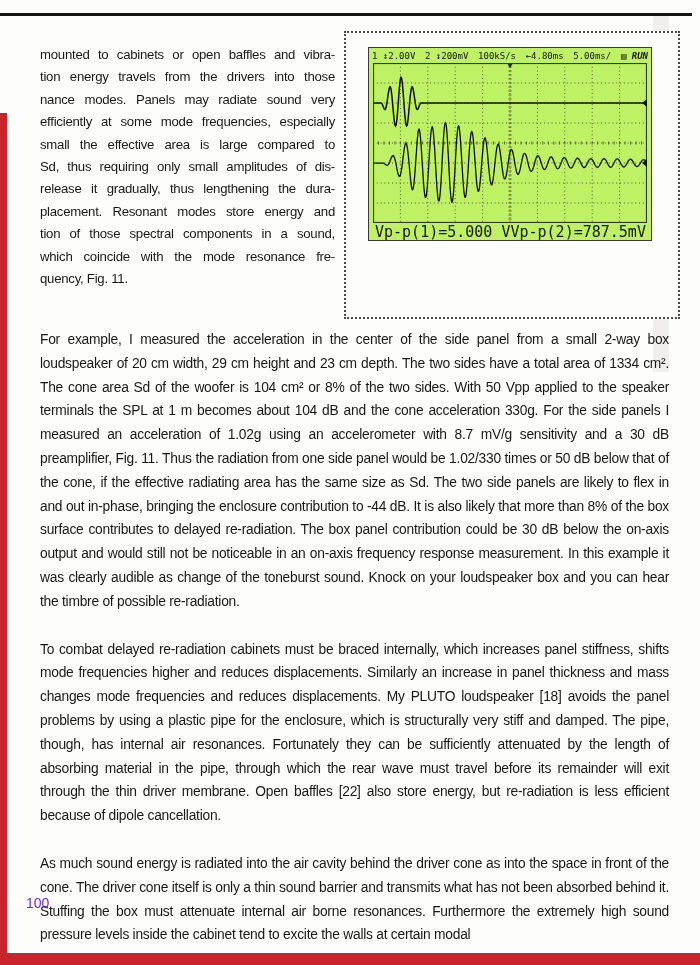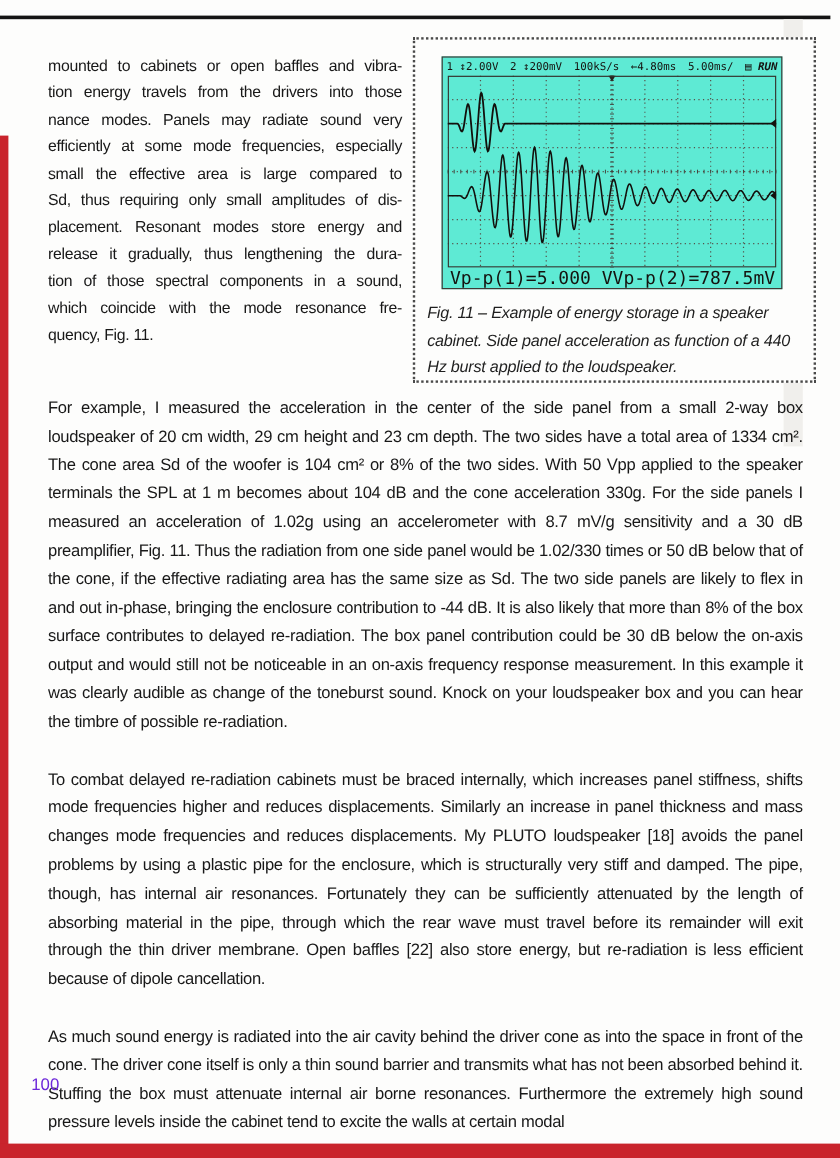--- a/index.html
+++ b/index.html
@@ -21,21 +21,21 @@
   .left-col .ln{text-align:justify;text-align-last:justify;white-space:normal;}
   .left-col .ln:last-child{text-align-last:left;}
 
   
   .figure-box{
     position:absolute;left:344px;top:31px;width:336px;height:288px;
     border:2px dotted #4a4a4a;box-sizing:border-box;background:#fdfdfc;
   }
   .scope{
     position:absolute;left:22px;top:14px;width:284px;height:194px;
-    background:#5eead4;border:1px solid #3c3a36;box-sizing:border-box;
+    background:#bef264;border:1px solid #3c3a36;box-sizing:border-box;
   }
   .scope-header{
     position:absolute;left:0;top:0;right:0;height:15px;
     display:flex;align-items:center;padding:0 3px;box-sizing:border-box;
     font-family:"DejaVu Sans Mono",monospace;font-size:9px;color:#15130f;
     justify-content:space-between;white-space:nowrap;
   }
   .scope-header .run{font-weight:bold;font-style:italic;}
   .scope-grid-wrap{position:absolute;left:4px;right:4px;top:15px;bottom:17px;}
   .scope-grid-wrap svg{display:block;width:100%;height:100%;}
@@ -70,22 +70,22 @@
   <div class="edge-bottom"></div>
   <div class="edge-shade"></div>
 
   <div class="left-col">
     <div class="ln">mounted to cabinets or open baffles and vibra-</div>
     <div class="ln">tion energy travels from the drivers into those</div>
     <div class="ln">nance modes. Panels may radiate sound very</div>
     <div class="ln">efficiently at some mode frequencies, especially</div>
     <div class="ln">small the effective area is large compared to</div>
     <div class="ln">Sd, thus requiring only small amplitudes of dis-</div>
+    <div class="ln">release it gradually, thus lengthening the dura-</div>
     <div class="ln">placement. Resonant modes store energy and</div>
-    <div class="ln">release it gradually, thus lengthening the dura-</div>
     <div class="ln">tion of those spectral components in a sound,</div>
     <div class="ln">which coincide with the mode resonance fre-</div>
     <div class="ln">quency, Fig. 11.</div>
   </div>
 
   <div class="figure-box">
     <div class="scope">
       <div class="scope-header">
         <span>1 ↕2.00V</span>
         <span>2 ↕200mV</span>
@@ -213,21 +213,20 @@
             <polyline points="0.0,101.3 0.4,101.3 0.8,101.3 1.2,101.3 1.6,101.3 2.0,101.3 2.4,101.3 2.8,101.3 3.2,101.3 3.6,101.3 4.0,101.3 4.4,101.3 4.8,101.3 5.2,101.3 5.6,101.3 6.0,101.3 6.4,101.3 6.8,101.3 7.2,101.3 7.6,101.3 8.0,101.3 8.4,101.3 8.8,101.3 9.2,101.3 9.6,101.3 10.0,101.3 10.4,101.4 10.8,101.5 11.2,101.8 11.6,102.1 12.0,102.4 12.4,102.7 12.8,103.0 13.2,103.3 13.6,103.5 14.0,103.6 14.4,103.5 14.8,103.3 15.2,102.9 15.6,102.4 16.0,101.7 16.4,100.8 16.8,99.9 17.2,98.8 17.6,97.8 18.0,96.8 18.4,95.8 18.8,95.0 19.2,94.3 19.6,93.9 20.0,93.7 20.4,93.9 20.8,94.4 21.2,95.1 21.6,96.3 22.0,97.7 22.4,99.3 22.8,101.2 23.2,103.2 23.6,105.3 24.0,107.4 24.4,109.3 24.8,111.1 25.2,112.6 25.6,113.8 26.0,114.5 26.4,114.8 26.8,114.6 27.2,113.8 27.6,112.5 28.0,110.8 28.4,108.5 28.8,105.9 29.2,103.0 29.6,99.8 30.0,96.6 30.4,93.4 30.8,90.3 31.2,87.5 31.6,85.1 32.0,83.2 32.4,81.9 32.8,81.3 33.2,81.4 33.6,82.2 34.0,83.8 34.4,86.1 34.8,89.1 35.2,92.6 35.6,96.6 36.0,100.9 36.4,105.4 36.8,109.9 37.2,114.2 37.6,118.2 38.0,121.8 38.4,124.7 38.8,126.8 39.2,128.0 39.6,128.3 40.0,127.6 40.4,125.9 40.8,123.3 41.2,119.7 41.6,115.3 42.0,110.3 42.4,104.7 42.8,98.9 43.2,93.0 43.6,87.1 44.0,81.7 44.4,76.7 44.8,72.5 45.2,69.3 45.6,67.6 46.0,67.1 46.4,67.9 46.8,69.8 47.2,72.9 47.6,77.0 48.0,82.0 48.4,87.7 48.8,93.9 49.2,100.4 49.6,106.9 50.0,113.3 50.4,119.2 50.8,124.5 51.2,129.0 51.6,132.5 52.0,134.9 52.4,136.1 52.8,136.0 53.2,134.7 53.6,132.2 54.0,128.5 54.4,123.9 54.8,118.4 55.2,112.2 55.6,105.7 56.0,98.9 56.4,92.2 56.8,85.8 57.2,79.9 57.6,74.7 58.0,70.5 58.4,67.4 58.8,65.4 59.2,64.8 59.6,65.4 60.0,67.4 60.4,70.6 60.8,74.9 61.2,80.2 61.6,86.3 62.0,93.0 62.4,100.0 62.8,107.1 63.2,114.0 63.6,120.6 64.0,126.4 64.4,131.4 64.8,135.4 65.2,138.1 65.6,139.6 66.0,139.6 66.4,138.3 66.8,135.6 67.2,131.7 67.6,126.6 68.0,120.6 68.4,113.8 68.8,106.5 69.2,99.0 69.6,91.5 70.0,84.4 70.4,77.7 70.8,71.9 71.2,67.1 71.6,63.5 72.0,61.2 72.4,60.4 72.8,61.0 73.2,63.1 73.6,66.6 74.0,71.4 74.4,77.4 74.8,84.3 75.2,91.7 75.6,99.5 76.0,107.2 76.4,114.7 76.8,121.6 77.2,127.8 77.6,132.9 78.0,136.9 78.4,139.6 78.8,140.9 79.2,140.8 79.6,139.2 80.0,136.3 80.4,132.1 80.8,126.9 81.2,120.8 81.6,114.0 82.0,106.8 82.4,99.5 82.8,92.2 83.2,85.4 83.6,79.2 84.0,73.8 84.4,69.5 84.8,66.3 85.2,64.4 85.6,63.8 86.0,64.6 86.4,66.7 86.8,70.1 87.2,74.5 87.6,79.8 88.0,85.9 88.4,92.5 88.8,99.3 89.2,106.1 89.6,112.7 90.0,118.9 90.4,124.3 90.8,128.9 91.2,132.4 91.6,134.8 92.0,135.9 92.4,135.8 92.8,134.4 93.2,131.9 93.6,128.3 94.0,123.8 94.4,118.5 94.8,112.6 95.2,106.4 95.6,100.0 96.0,93.8 96.4,87.9 96.8,82.6 97.2,78.0 97.6,74.2 98.0,71.5 98.4,69.9 98.8,69.4 99.2,70.1 99.6,71.9 100.0,74.7 100.4,78.4 100.8,83.0 101.2,88.1 101.6,93.6 102.0,99.3 102.4,105.1 102.8,110.6 103.2,115.7 103.6,120.2 104.0,124.0 104.4,126.9 104.8,128.9 105.2,129.8 105.6,129.7 106.0,128.6 106.4,126.5 106.8,123.6 107.2,119.9 107.6,115.5 108.0,110.7 108.4,105.7 108.8,100.5 109.2,95.5 109.6,90.7 110.0,86.4 110.4,82.7 110.8,79.7 111.2,77.5 111.6,76.2 112.0,75.8 112.4,76.4 112.8,77.8 113.2,80.1 113.6,83.0 114.0,86.6 114.4,90.6 114.8,95.0 115.2,99.5 115.6,104.0 116.0,108.3 116.4,112.3 116.8,115.9 117.2,118.8 117.6,121.1 118.0,122.6 118.4,123.3 118.8,123.3 119.2,122.4 119.6,120.8 120.0,118.5 120.4,115.7 120.8,112.3 121.2,108.7 121.6,104.8 122.0,100.9 122.4,97.1 122.8,93.4 123.2,90.2 123.6,87.4 124.0,85.1 124.4,83.5 124.8,82.5 125.2,82.2 125.6,82.6 126.0,83.7 126.4,85.3 126.8,87.5 127.2,90.2 127.6,93.2 128.0,96.4 128.4,99.8 128.8,103.1 129.2,106.3 129.6,109.3 130.0,111.9 130.4,114.1 130.8,115.7 131.2,116.9 131.6,117.4 132.0,117.4 132.4,116.7 132.8,115.6 133.2,113.9 133.6,111.8 134.0,109.4 134.4,106.8 134.8,104.0 135.2,101.1 135.6,98.4 136.0,95.7 136.4,93.4 136.8,91.3 137.2,89.7 137.6,88.5 138.0,87.8 138.4,87.6 138.8,87.8 139.2,88.6 139.6,89.8 140.0,91.4 140.4,93.2 140.8,95.4 141.2,97.7 141.6,100.1 142.0,102.5 142.4,104.8 142.8,106.9 143.2,108.7 143.6,110.3 144.0,111.5 144.4,112.3 144.8,112.7 145.2,112.7 145.6,112.3 146.0,111.5 146.4,110.3 146.8,108.9 147.2,107.2 147.6,105.3 148.0,103.3 148.4,101.3 148.8,99.3 149.2,97.4 149.6,95.7 150.0,94.2 150.4,93.0 150.8,92.2 151.2,91.6 151.6,91.5 152.0,91.6 152.4,92.1 152.8,93.0 153.2,94.1 153.6,95.4 154.0,96.9 154.4,98.6 154.8,100.3 155.2,102.0 155.6,103.7 156.0,105.2 156.4,106.6 156.8,107.8 157.2,108.7 157.6,109.3 158.0,109.6 158.4,109.7 158.8,109.4 159.2,108.8 159.6,108.0 160.0,106.9 160.4,105.7 160.8,104.3 161.2,102.8 161.6,101.3 162.0,99.9 162.4,98.5 162.8,97.2 163.2,96.1 163.6,95.1 164.0,94.5 164.4,94.0 164.8,93.8 165.2,93.9 165.6,94.3 166.0,94.9 166.4,95.7 166.8,96.7 167.2,97.9 167.6,99.1 168.0,100.5 168.4,101.8 168.8,103.1 169.2,104.3 169.6,105.4 170.0,106.3 170.4,107.0 170.8,107.6 171.2,107.8 171.6,107.9 172.0,107.7 172.4,107.3 172.8,106.6 173.2,105.8 173.6,104.9 174.0,103.8 174.4,102.6 174.8,101.4 175.2,100.2 175.6,99.0 176.0,98.0 176.4,97.1 176.8,96.3 177.2,95.7 177.6,95.3 178.0,95.1 178.4,95.2 178.8,95.5 179.2,95.9 179.6,96.6 180.0,97.4 180.4,98.4 180.8,99.4 181.2,100.5 181.6,101.7 182.0,102.8 182.4,103.8 182.8,104.7 183.2,105.5 183.6,106.2 184.0,106.6 184.4,106.9 184.8,107.0 185.2,106.8 185.6,106.5 186.0,106.0 186.4,105.3 186.8,104.4 187.2,103.5 187.6,102.5 188.0,101.4 188.4,100.4 188.8,99.4 189.2,98.4 189.6,97.6 190.0,96.9 190.4,96.4 190.8,96.0 191.2,95.8 191.6,95.9 192.0,96.1 192.4,96.5 192.8,97.1 193.2,97.8 193.6,98.6 194.0,99.6 194.4,100.6 194.8,101.6 195.2,102.5 195.6,103.5 196.0,104.3 196.4,105.1 196.8,105.6 197.2,106.1 197.6,106.3 198.0,106.4 198.4,106.3 198.8,106.0 199.2,105.5 199.6,104.9 200.0,104.2 200.4,103.3 200.8,102.4 201.2,101.5 201.6,100.5 202.0,99.6 202.4,98.7 202.8,98.0 203.2,97.4 203.6,96.9 204.0,96.5 204.4,96.4 204.8,96.4 205.2,96.6 205.6,97.0 206.0,97.5 206.4,98.1 206.8,98.9 207.2,99.7 207.6,100.6 208.0,101.5 208.4,102.4 208.8,103.2 209.2,104.0 209.6,104.6 210.0,105.1 210.4,105.5 210.8,105.8 211.2,105.8 211.6,105.7 212.0,105.5 212.4,105.1 212.8,104.5 213.2,103.9 213.6,103.1 214.0,102.3 214.4,101.5 214.8,100.6 215.2,99.8 215.6,99.1 216.0,98.4 216.4,97.9 216.8,97.4 217.2,97.2 217.6,97.0 218.0,97.0 218.4,97.1 218.8,97.4 219.2,97.9 219.6,98.4 220.0,99.1 220.4,99.8 220.8,100.6 221.2,101.4 221.6,102.2 222.0,103.0 222.4,103.7 222.8,104.4 223.2,104.9 223.6,105.3 224.0,105.5 224.4,105.6 224.8,105.5 225.2,105.3 225.6,104.9 226.0,104.4 226.4,103.8 226.8,103.1 227.2,102.3 227.6,101.5 228.0,100.7 228.4,99.9 228.8,99.1 229.2,98.4 229.6,97.9 230.0,97.4 230.4,97.1 230.8,96.9 231.2,96.9 231.6,97.0 232.0,97.3 232.4,97.8 232.8,98.3 233.2,99.0 233.6,99.8 234.0,100.6 234.4,101.4 234.8,102.2 235.2,103.0 235.6,103.7 236.0,104.3 236.4,104.8 236.8,105.2 237.2,105.5 237.6,105.6 238.0,105.5 238.4,105.3 238.8,104.9 239.2,104.4 239.6,103.8 240.0,103.1 240.4,102.4 240.8,101.6 241.2,100.7 241.6,100.0 242.0,99.2 242.4,98.6 242.8,98.0 243.2,97.5 243.6,97.2 244.0,97.1 244.4,97.1 244.8,97.2 245.2,97.5 245.6,97.9 246.0,98.4 246.4,99.1 246.8,99.8 247.2,100.5 247.6,101.3 248.0,102.1 248.4,102.8 248.8,103.5 249.2,104.1 249.6,104.6 250.0,105.0 250.4,105.2 250.8,105.3 251.2,105.2 251.6,105.0 252.0,104.7 252.4,104.2 252.8,103.7 253.2,103.0 253.6,102.3 254.0,101.6 254.4,100.8 254.8,100.1 255.2,99.4 255.6,98.8 256.0,98.3 256.4,97.9 256.8,97.6 257.2,97.5 257.6,97.4 258.0,97.6 258.4,97.8 258.8,98.2 259.2,98.7 259.6,99.3 260.0,99.9 260.4,100.6 260.8,101.3 261.2,102.0 261.6,102.6 262.0,103.3 262.4,103.8 262.8,104.2 263.2,104.6 263.6,104.8 264.0,104.8 264.4,104.8 264.8,104.6 265.2,104.3 265.6,103.9 266.0,103.4 266.4,102.8 266.8,102.2 267.2,101.6 267.6,100.9 268.0,100.3 268.4,99.7 268.8,99.1 269.2,98.6 269.6,98.3 270.0,98.0 270.4,97.9 270.8,97.9 271.2,98.0 271.6,98.2 272.0,98.5 272.4,98.9 272.8,99.5 273.2,100.0 273.6,100.6" fill="none" stroke="#12100c" stroke-width="1.3"></polyline>
             <path d="M 274 36.5 L 269 40.5 L 274 44.5 Z" fill="#14120e"></path>
             <path d="M 274 97.25 L 269 101.25 L 274 105.25 Z" fill="#14120e"></path>
           </svg>
       </div>
       <div class="scope-readouts">
         <span>Vp-p(1)=5.000 V</span>
         <span>Vp-p(2)=787.5mV</span>
       </div>
     </div>
-    <div class="figure-caption">Fig. 11 – Example of energy storage in a speaker cabinet. Side panel acceleration as function of a 440 Hz burst applied to the loudspeaker.</div>
   </div>
 
   <div class="bodytext">
     <p>For example, I measured the acceleration in the center of the side panel from a small 2-way box loudspeaker of 20 cm width, 29 cm height and 23 cm depth. The two sides have a total area of 1334 cm². The cone area Sd of the woofer is 104 cm² or 8% of the two sides. With 50 Vpp applied to the speaker terminals the SPL at 1 m becomes about 104 dB and the cone acceleration 330g. For the side panels I measured an acceleration of 1.02g using an accelerometer with 8.7 mV/g sensitivity and a 30 dB preamplifier, Fig. 11. Thus the radiation from one side panel would be 1.02/330 times or 50 dB below that of the cone, if the effective radiating area has the same size as Sd. The two side panels are likely to flex in and out in-phase, bringing the enclosure contribution to -44 dB. It is also likely that more than 8% of the box surface contributes to delayed re-radiation. The box panel contribution could be 30 dB below the on-axis output and would still not be noticeable in an on-axis frequency response measurement. In this example it was clearly audible as change of the toneburst sound. Knock on your loudspeaker box and you can hear the timbre of possible re-radiation.</p>
     <p>To combat delayed re-radiation cabinets must be braced internally, which increases panel stiffness, shifts mode frequencies higher and reduces displacements. Similarly an increase in panel thickness and mass changes mode frequencies and reduces displacements. My PLUTO loudspeaker [18] avoids the panel problems by using a plastic pipe for the enclosure, which is structurally very stiff and damped. The pipe, though, has internal air resonances. Fortunately they can be sufficiently attenuated by the length of absorbing material in the pipe, through which the rear wave must travel before its remainder will exit through the thin driver membrane. Open baffles [22] also store energy, but re-radiation is less efficient because of dipole cancellation.</p>
     <p>As much sound energy is radiated into the air cavity behind the driver cone as into the space in front of the cone. The driver cone itself is only a thin sound barrier and transmits what has not been absorbed behind it. Stuffing the box must attenuate internal air borne resonances. Furthermore the extremely high sound pressure levels inside the cabinet tend to excite the walls at certain modal</p>
   </div>
 
   <div class="page-number">100</div>
 

